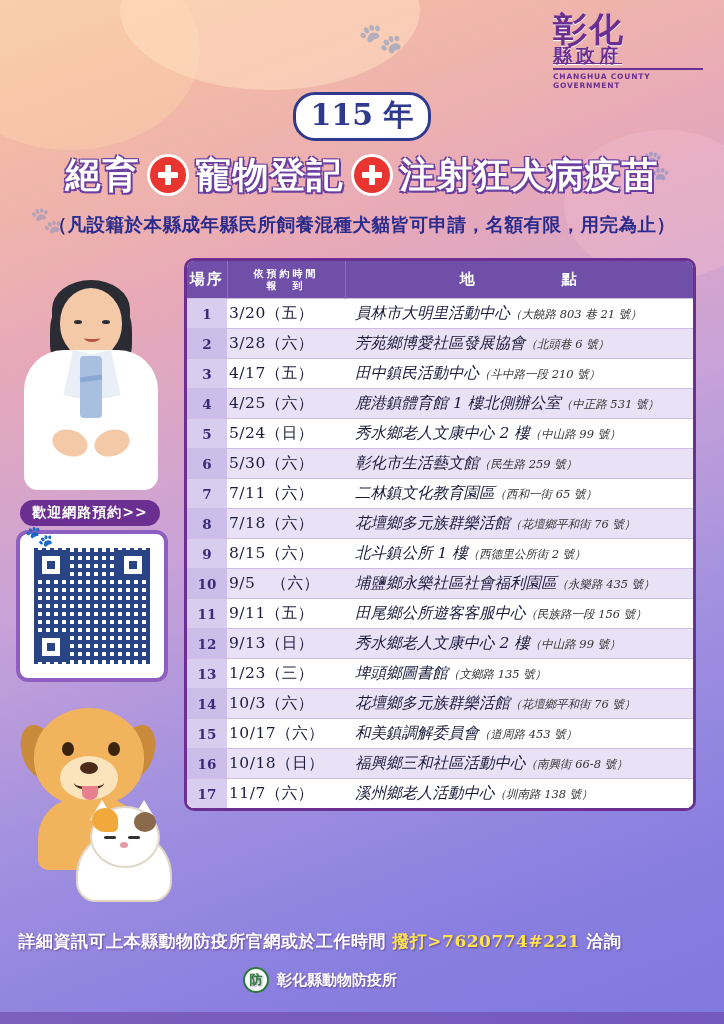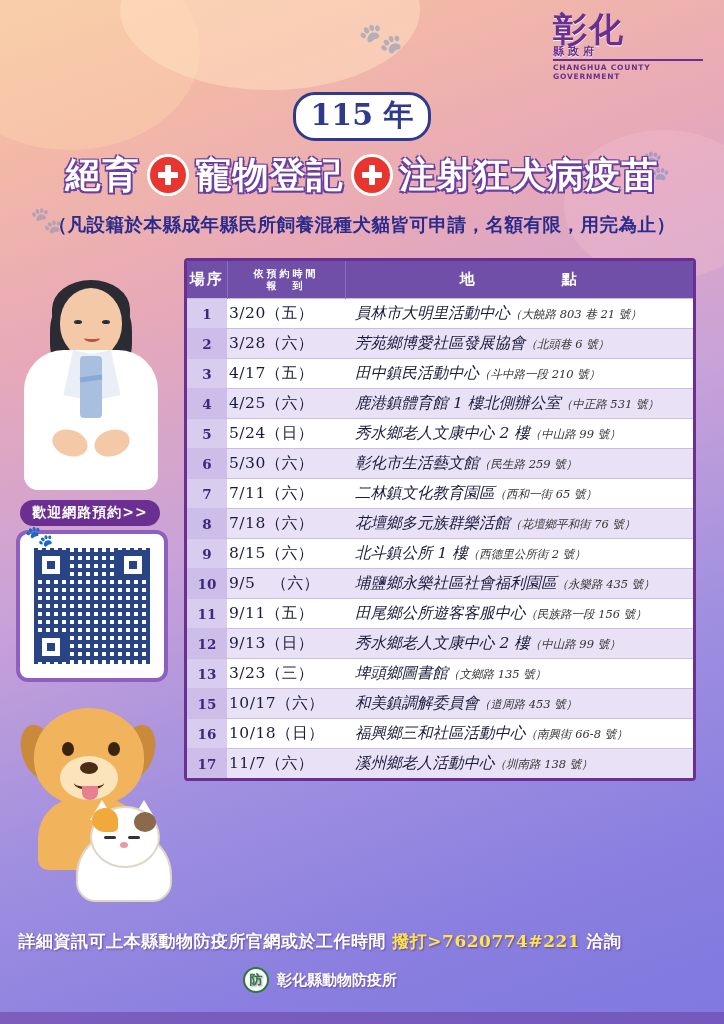--- a/index.html
+++ b/index.html
@@ -28,21 +28,21 @@
   .logo {
     position: absolute; right: 21px; top: 12px; width: 150px; text-align: left;
     color: #5b2e8c;
   }
   .logo .cn {
     font-family: "DejaVu Serif", "Liberation Serif", serif;
     font-size: 34px; font-weight: bold; letter-spacing: 2px;
     color: #6b2f91; line-height: 1.05;
     text-shadow: 0 1px 0 #fff;
   }
-  .logo .cn .small { font-size: 11px; display:block; letter-spacing:4px; margin-top:-2px;}
+  .logo .cn .small { font-size: 19px; display:block; letter-spacing:4px; margin-top:-2px;text-decoration:underline;}
   .logo .en { font-size: 7.5px; letter-spacing: .8px; color:#6b2f91; margin-top:2px; font-weight:bold;}
   .logo .bar { width: 100%; height: 2px; background: #6b2f91; margin: 2px 0 2px; }
 
   
   .headline {
     position: absolute; top: 92px; left: 0; width: 724px; text-align: center;
   }
   .line1 {
     display: flex; align-items: flex-start; justify-content: center; gap: 6px;
   }
@@ -81,21 +81,21 @@
   .subnote {
     position: absolute; top: 212px; width: 724px; text-align: center;
     font-family: "DejaVu Serif","Liberation Serif",serif;
     font-size: 18.5px; font-weight: bold; color: #2b2b8c;
     letter-spacing: .5px;
   }
 
   
   .table-wrap {
     position: absolute; left: 184px; top: 258px; width: 512px;
-    border: 3px solid #6b2f91; border-radius: 4px; overflow: hidden;
+    border: 3px solid #6b2f91; border-radius: 10px; overflow: hidden;
     background: #ffffff;
   }
   table { width: 100%; border-collapse: collapse; }
   thead th {
     background: #6f4fa8; color: #ffffff;
     font-family: "DejaVu Serif","Liberation Serif",serif;
     font-size: 15px; font-weight: bold; padding: 7px 2px; letter-spacing: 2px;
     border-right: 1px solid #8a6ec0;
   }
   thead th:last-child { border-right: none; }
@@ -367,22 +367,27 @@
             <td class="date">9/11（五）</td>
             <td class="place"><span>田尾鄉公所遊客客服中心</span><span class="addr">（民族路一段 156 號）</span></td>
           </tr>
           <tr>
             <td class="no">12</td>
             <td class="date">9/13（日）</td>
             <td class="place"><span>秀水鄉老人文康中心 2 樓</span><span class="addr">（中山路 99 號）</span></td>
           </tr>
           <tr>
             <td class="no">13</td>
-            <td class="date">3/23（三）</td>
+            <td class="date">1/23（三）</td>
             <td class="place"><span>埤頭鄉圖書館</span><span class="addr">（文鄉路 135 號）</span></td>
+          </tr>
+          <tr>
+            <td class="no">14</td>
+            <td class="date">10/3（六）</td>
+            <td class="place"><span>花壇鄉多元族群樂活館</span><span class="addr">（花壇鄉平和街 76 號）</span></td>
           </tr>
           <tr>
             <td class="no">15</td>
             <td class="date">10/17（六）</td>
             <td class="place"><span>和美鎮調解委員會</span><span class="addr">（道周路 453 號）</span></td>
           </tr>
           <tr>
             <td class="no">16</td>
             <td class="date">10/18（日）</td>
             <td class="place"><span>福興鄉三和社區活動中心</span><span class="addr">（南興街 66-8 號）</span></td>

